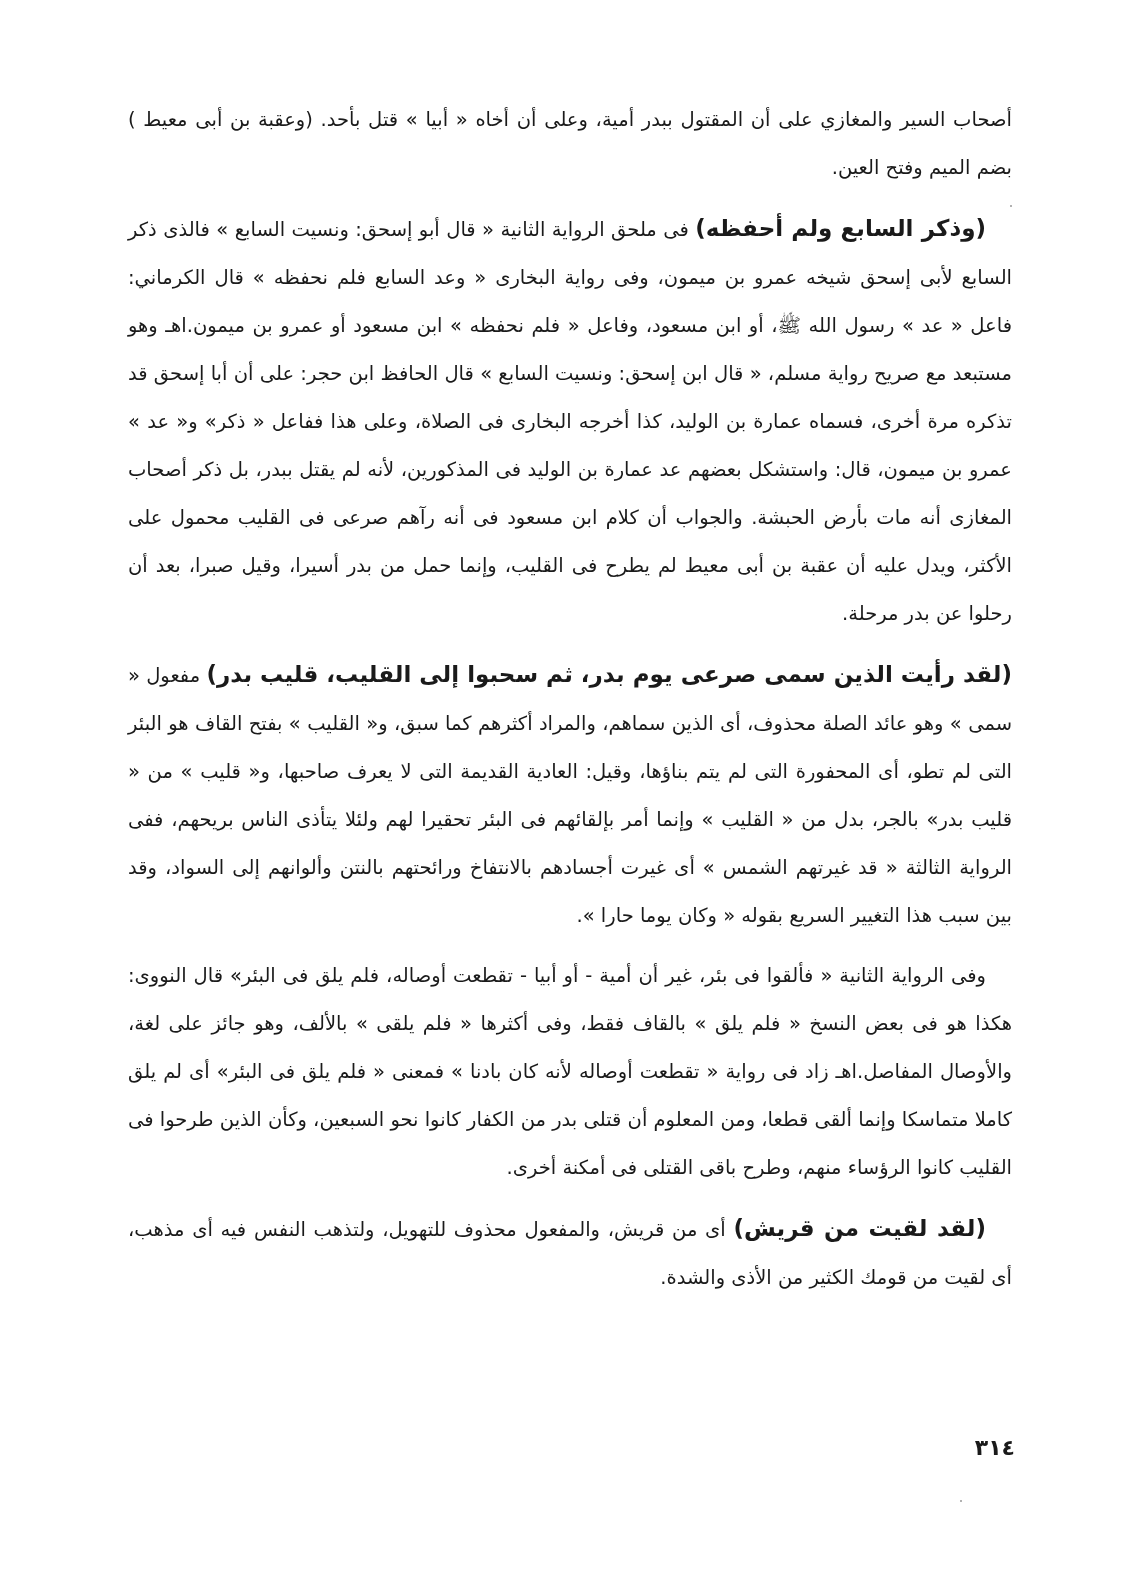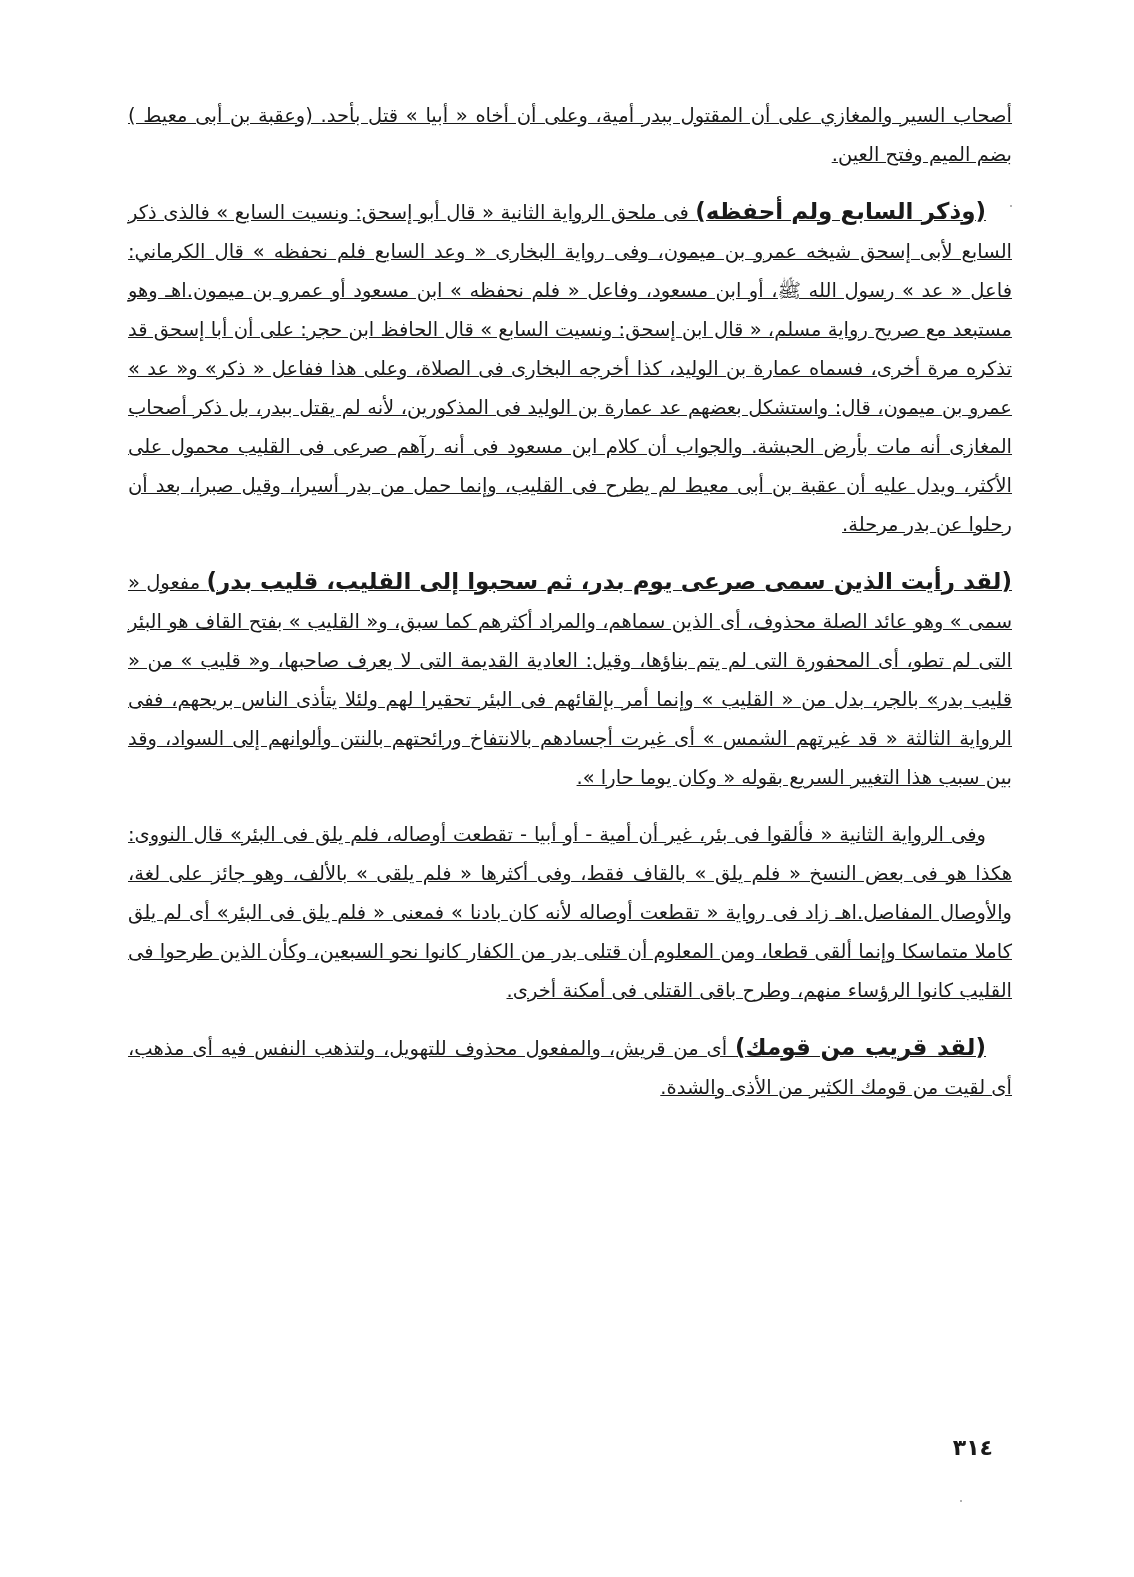--- a/index.html
+++ b/index.html
@@ -5,26 +5,26 @@
   html, body { margin: 0; padding: 0; background: #ffffff; }
   body {
     width: 1134px; height: 1577px; position: relative; overflow: hidden;
     font-family: "DejaVu Sans", "Liberation Sans", sans-serif;
     color: #1a1a1a;
   }
   .page {
     position: absolute; left: 128px; top: 96px; width: 884px;
     direction: rtl; text-align: justify; text-align-last: right;
   }
-  .para { margin: 0; font-size: 19.5px; line-height: 39px; text-decoration: underline; }
+  .para { margin: 0; font-size: 19.5px; line-height: 48px; }
   .para.indent { text-indent: 26px; }
-  .gap { margin-top: 18px; }
+  .gap { margin-top: 12px; }
   .lemma { font-weight: bold; font-size: 23px; }
   .page-number {
-    position: absolute; left: 933px; top: 1435px; width: 60px;
+    position: absolute; left: 955px; top: 1435px; width: 60px;
     text-align: right; font-size: 22px; font-weight: bold; direction: rtl;
   }
   .speck { position: absolute; width: 2px; height: 2px; background: #999; border-radius: 50%; }
 </style>
 </head>
 <body>
 
 <div class="page">
   <p class="para">
     <span>أصحاب السير والمغازي على أن المقتول ببدر أمية، وعلى أن أخاه « أبيا » قتل بأحد. (وعقبة بن أبى معيط ) بضم الميم وفتح العين.</span>
@@ -37,21 +37,21 @@
 
   <p class="para gap">
     <span class="lemma">(لقد رأيت الذين سمى صرعى يوم بدر، ثم سحبوا إلى القليب، قليب بدر)</span><span> مفعول « سمى » وهو عائد الصلة محذوف، أى الذين سماهم، والمراد أكثرهم كما سبق، و« القليب » بفتح القاف هو البئر التى لم تطو، أى المحفورة التى لم يتم بناؤها، وقيل: العادية القديمة التى لا يعرف صاحبها، و« قليب » من « قليب بدر» بالجر، بدل من « القليب » وإنما أمر بإلقائهم فى البئر تحقيرا لهم ولئلا يتأذى الناس بريحهم، ففى الرواية الثالثة « قد غيرتهم الشمس » أى غيرت أجسادهم بالانتفاخ ورائحتهم بالنتن وألوانهم إلى السواد، وقد بين سبب هذا التغيير السريع بقوله « وكان يوما حارا ».</span>
   </p>
 
   <p class="para indent gap">
     <span>وفى الرواية الثانية « فألقوا فى بئر، غير أن أمية - أو أبيا - تقطعت أوصاله، فلم يلق فى البئر» قال النووى: هكذا هو فى بعض النسخ « فلم يلق » بالقاف فقط، وفى أكثرها « فلم يلقى » بالألف، وهو جائز على لغة، والأوصال المفاصل.اهـ زاد فى رواية « تقطعت أوصاله لأنه كان بادنا » فمعنى « فلم يلق فى البئر» أى لم يلق كاملا متماسكا وإنما ألقى قطعا، ومن المعلوم أن قتلى بدر من الكفار كانوا نحو السبعين، وكأن الذين طرحوا فى القليب كانوا الرؤساء منهم، وطرح باقى القتلى فى أمكنة أخرى.</span>
   </p>
 
   <p class="para indent gap">
-    <span class="lemma">(لقد قريب من قومك)</span><span> أى من قريش، والمفعول محذوف للتهويل، ولتذهب النفس فيه أى مذهب، أى لقيت من قومك الكثير من الأذى والشدة.</span>
+    <span class="lemma">(لقد لقيت من قريش)</span><span> أى من قريش، والمفعول محذوف للتهويل، ولتذهب النفس فيه أى مذهب، أى لقيت من قومك الكثير من الأذى والشدة.</span>
   </p>
 
 </div>
 
 <div class="page-number">٣١٤</div>
 
 <span class="speck" style="left:1010px; top:205px;"></span>
 <span class="speck" style="left:960px; top:1500px;"></span>
 
 </body></html>

